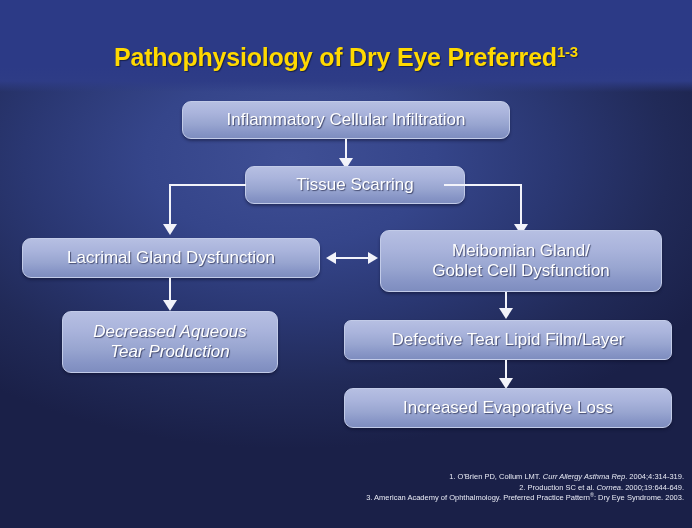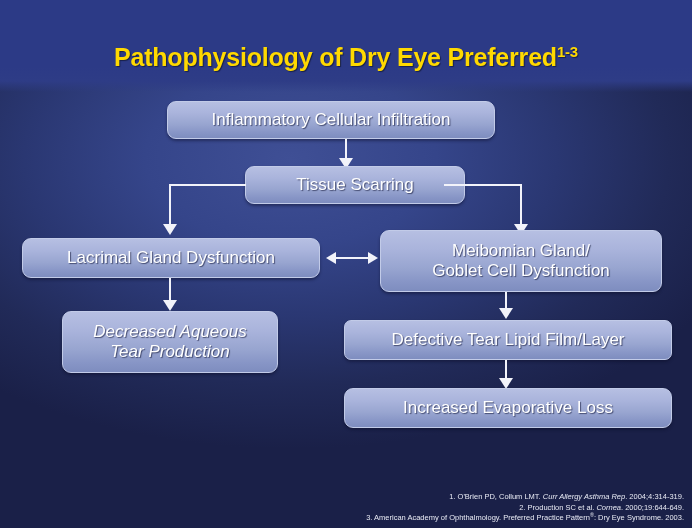--- a/index.html
+++ b/index.html
@@ -106,21 +106,21 @@
     height: 0;
     border-top: 6px solid transparent;
     border-bottom: 6px solid transparent;
     border-left: 10px solid #f2f3fa;
   }
 
   
   #refs {
     position: absolute;
     right: 8px;
-    bottom: 4px;
+    bottom: 24px;
     width: 560px;
     text-align: right;
     color: #e8eaf4;
     font-size: 7.5px;
     line-height: 1.42;
   }
   #refs .it { font-style: italic; }
   #refs sup { font-size: 5.5px; vertical-align: super; line-height: 0; }
 </style>
 </head>
@@ -128,21 +128,21 @@
 
 <div id="slide">
 
   <div id="banner"></div>
 
   <div id="title">
     <br>
     <span>Pathophysiology of Dry Eye Preferred</span><span class="sup">1-3</span>
   </div>
 
-  <div class="box" style="left:167px; top:101px; width:328px; height:38px;">
+  <div class="box" style="left:182px; top:101px; width:328px; height:38px;">
     <span>Inflammatory Cellular Infiltration</span>
   </div>
 
   <div class="ln vline" style="left:345px; top:139px; height:22px;"></div>
   <div class="arrowdown" style="left:339px; top:158px;"></div>
 
   <div class="box" style="left:245px; top:166px; width:220px; height:38px;">
     <span>Tissue Scarring</span>
   </div>
 

